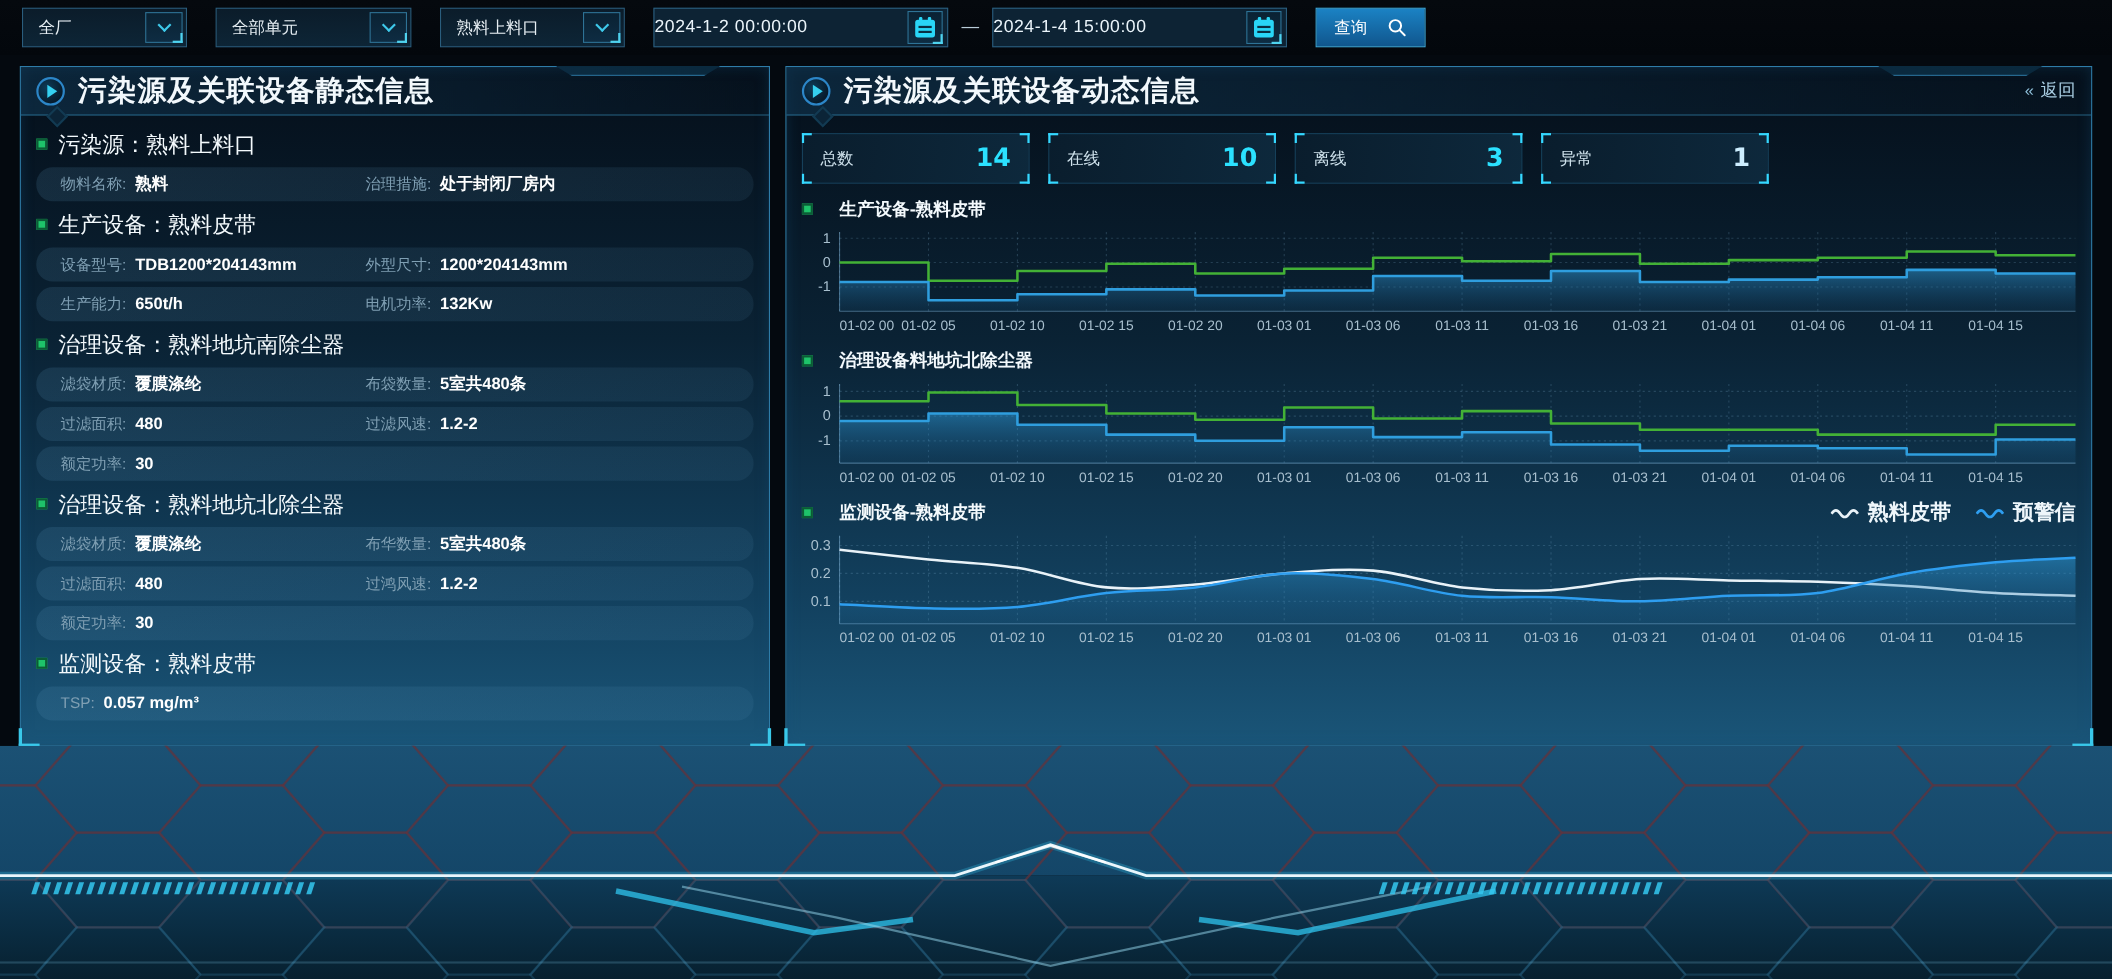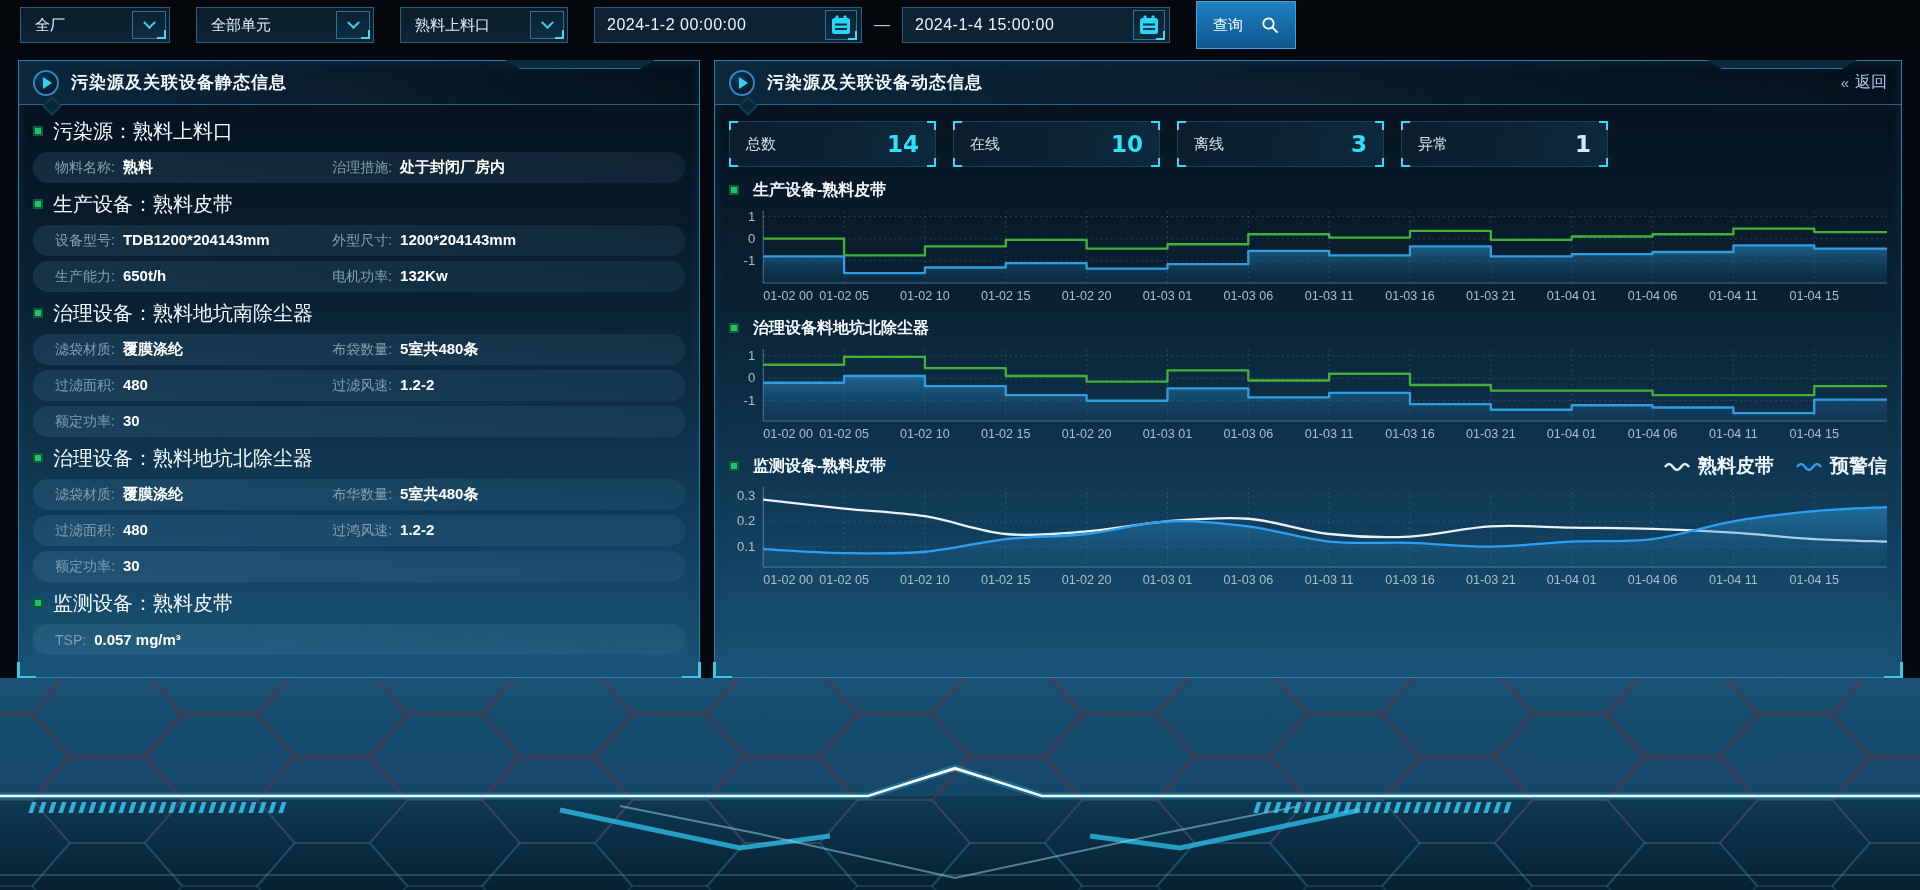--- a/index.html
+++ b/index.html
@@ -26,30 +26,30 @@
     background:linear-gradient(180deg,#0a2233,#0e2c42);
   }
   .chev-box::after { content:""; position:absolute; right:-1px; bottom:-1px; width:7px; height:7px;
     border-right:2px solid #4fd3ef; border-bottom:2px solid #4fd3ef; }
   .chevron { width:9px; height:9px; border-right:2px solid #3ec9ea; border-bottom:2px solid #3ec9ea;
     transform:rotate(45deg) translate(-2px,-2px); }
   .sb-w0{width:150px}.sb-w1{width:178px}.sb-w2{width:168px}
   .daterange { display:flex; align-items:center; gap:12px; }
   .datebox {
     width:268px; height:36px; display:flex; align-items:center; justify-content:space-between;
-    background:#0d2334; border:1px solid #2a5d7d; padding:0 4px 0 12px; position:relative;
+    background:#0d2334; border:1px solid #2a5d7d; padding:0 4px 0 0; position:relative;
   }
   .datebox .date-val { font-size:16px; letter-spacing:.5px; color:#eaf4fa; }
   .cal-btn { width:32px; height:30px; display:flex; align-items:center; justify-content:center;
     background:linear-gradient(180deg,#0a2233,#0e2c42); border:1px solid #2e7396; position:relative;}
   .cal-btn::after { content:""; position:absolute; right:-1px; bottom:-1px; width:7px; height:7px;
     border-right:2px solid #4fd3ef; border-bottom:2px solid #4fd3ef; }
   .range-dash { color:#b8ccd8; font-size:16px; }
   .query-btn {
-    width:100px; height:48px; display:flex; align-items:center; justify-content:center; gap:18px;
+    width:100px; height:36px; display:flex; align-items:center; justify-content:center; gap:18px;
     background:linear-gradient(180deg,#1b82c4,#10568d); border:1px solid #3ba6d8; cursor:pointer;
   }
   .query-btn span { font-size:15px; color:#fff; }
   
   .main { position:absolute; top:60px; left:18px; right:18px; height:618px; display:flex; gap:14px; }
   .panel {
     position:relative; border:1px solid #2e7ca8;
     background:linear-gradient(180deg,#050f1a 0%, #0a2234 40%, #12405e 78%, #1a5578 100%);
     box-shadow:0 0 12px rgba(20,80,120,.35) inset;
   }
@@ -62,21 +62,21 @@
     clip-path:polygon(0 0,100% 0,90% 100%,10% 100%); }
   .panel-left { width:682px; }
   .panel-right { flex:1; }
   .panel-hd {
     height:44px; display:flex; align-items:center; gap:12px; padding:0 14px;
     border-bottom:1px solid rgba(62,160,210,.55); position:relative;
     background:linear-gradient(90deg, rgba(18,60,90,.5), rgba(8,24,38,.1));
   }
   .panel-hd .hd-deco { position:absolute; left:26px; bottom:-9px; width:14px; height:14px;
     background:#0b2437; border:2px solid #123a52; transform:rotate(45deg); }
-  .panel-title { font-size:17px; font-weight:bold; color:#f2f8fc; letter-spacing:1px; }
+  .panel-title { font-size:26px; font-weight:bold; color:#f2f8fc; letter-spacing:1px; }
   .play-ic { width:26px; height:26px; border-radius:50%;
     background:radial-gradient(circle at 35% 35%, #0e3a57, #071c2d 70%);
     border:2px solid #2c86c8; display:flex; align-items:center; justify-content:center; }
   .play-ic i { display:block; width:0; height:0; border-left:9px solid #35d0f0;
     border-top:6px solid transparent; border-bottom:6px solid transparent; margin-left:3px; }
   .back-btn { margin-left:auto; display:flex; align-items:center; gap:8px; cursor:pointer;
     color:#a9cde2; font-size:16px; }
   .back-btn .back-arrows { font-size:15px; letter-spacing:-2px; color:#8fc0da; }
   
   .rows { padding:10px 14px; display:flex; flex-direction:column; gap:5px; }
@@ -100,21 +100,21 @@
   .stat-box .c-tl { left:-1px; top:-1px; border-left:2px solid #35d8ff; border-top:2px solid #35d8ff; }
   .stat-box .c-tr { right:-1px; top:-1px; border-right:2px solid #35d8ff; border-top:2px solid #35d8ff; }
   .stat-box .c-bl { left:-1px; bottom:-1px; border-left:2px solid #35d8ff; border-bottom:2px solid #35d8ff; }
   .stat-box .c-br { right:-1px; bottom:-1px; border-right:2px solid #35d8ff; border-bottom:2px solid #35d8ff; }
   .stat-label { font-size:15px; color:#cfe2ec; }
   .stat-value { font-size:23px; font-weight:bold; color:#2be1ff; font-family:"DejaVu Sans", sans-serif; }
   .stat-value.muted { color:#cdeeff; }
   
   .charts { padding:2px 14px 0; }
   .chart-block { margin-bottom:6px; }
-  .chart-head { display:flex; align-items:center; gap:14px; height:30px; }
+  .chart-head { display:flex; align-items:center; gap:24px; height:30px; }
   .chart-head .c-title { font-size:16px; font-weight:bold; color:#f4fafd; }
   .legend { margin-left:auto; display:flex; align-items:center; gap:22px; }
   .legend .leg-item { display:flex; align-items:center; gap:8px; font-size:19px; font-weight:bold; color:#eef6fb; }
   .chart-svg { display:block; width:100%; }
   
   .footer { position:absolute; left:0; bottom:0; width:1920px; height:212px; }
 </style>
 </head>
 <body>
 

